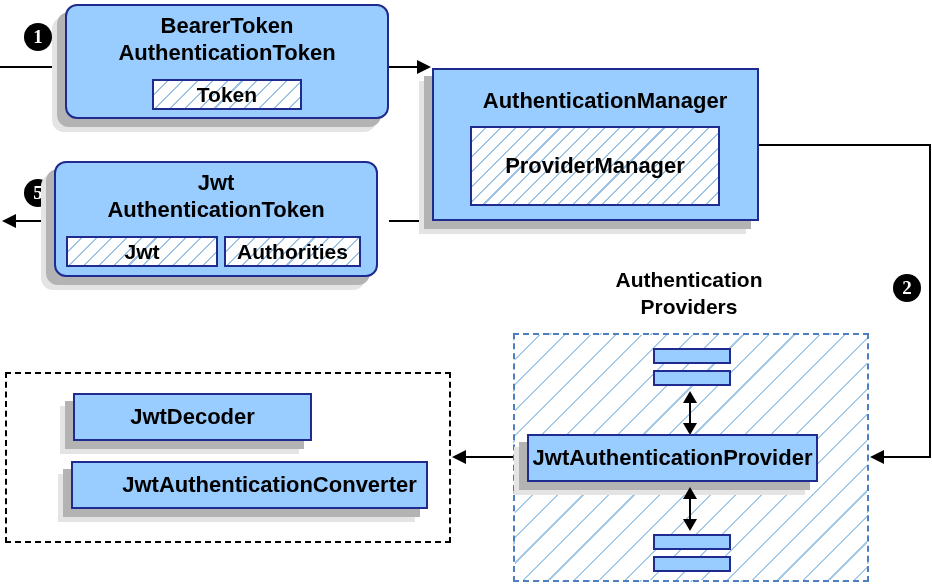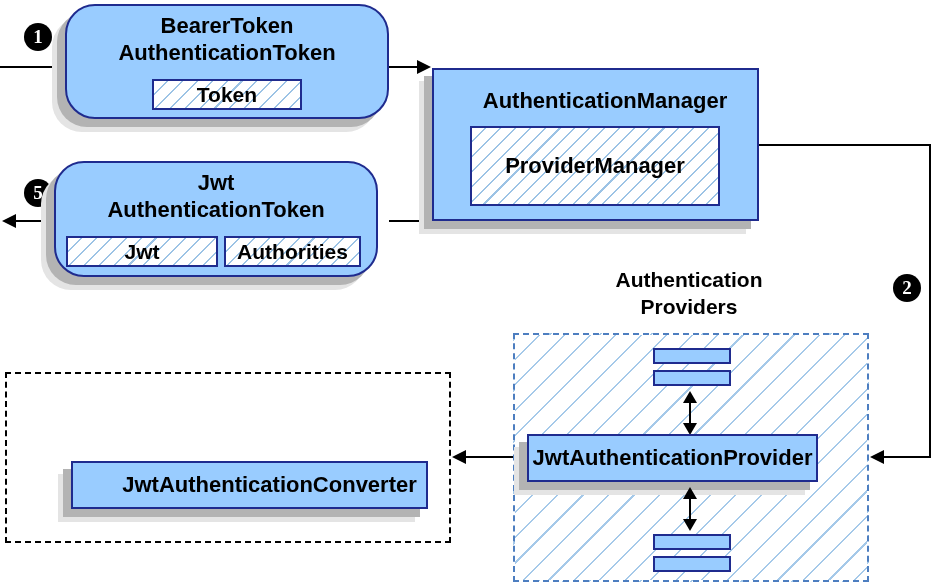--- a/index.html
+++ b/index.html
@@ -5,21 +5,21 @@
   html,body { margin:0; padding:0; background:#ffffff; }
   .canvas {
     position:relative; width:932px; height:584px; background:#ffffff;
     font-family:"Liberation Sans","DejaVu Sans",sans-serif; overflow:hidden;
   }
   .node {
     position:absolute; background:#99ccff; border:2px solid #1f2b8e;
     box-sizing:border-box;
     box-shadow:-8px 8px 0 #b3b3b3, -13px 13px 0 #e4e4e4;
   }
-  .rounded { border-radius:30px; }
+  .rounded { border-radius:12px; }
   .title {
     font-weight:bold; font-size:22px; color:#000; text-align:center; line-height:27px;
   }
   .center-label {
     display:flex; align-items:center; justify-content:center;
     font-weight:bold; font-size:22px; color:#000;
   }
   .hatch-sm {
     background-color:#ffffff;
     background-image:repeating-linear-gradient(135deg,
@@ -132,16 +132,17 @@
       <div class="tri tri-up" style="left:168px; top:152px;"></div>
       <div class="line" style="left:174px; top:162px; width:2px; height:24px;"></div>
       <div class="tri tri-down" style="left:168px; top:184px;"></div>
     </div>
 
     <div class="bar" style="left:138px; top:199px;"></div>
     <div class="bar" style="left:138px; top:221px;"></div>
   </div>
 
   <div class="dashed-black" style="left:5px; top:372px; width:446px; height:171px;">
+    <div class="node center-label" style="left:66px; top:19px; width:239px; height:48px;">JwtDecoder</div>
     <div class="node center-label" style="left:64px; top:87px; width:357px; height:48px;padding-left:40px;">JwtAuthenticationConverter</div>
   </div>
 
 </div>
 
 </body></html>

